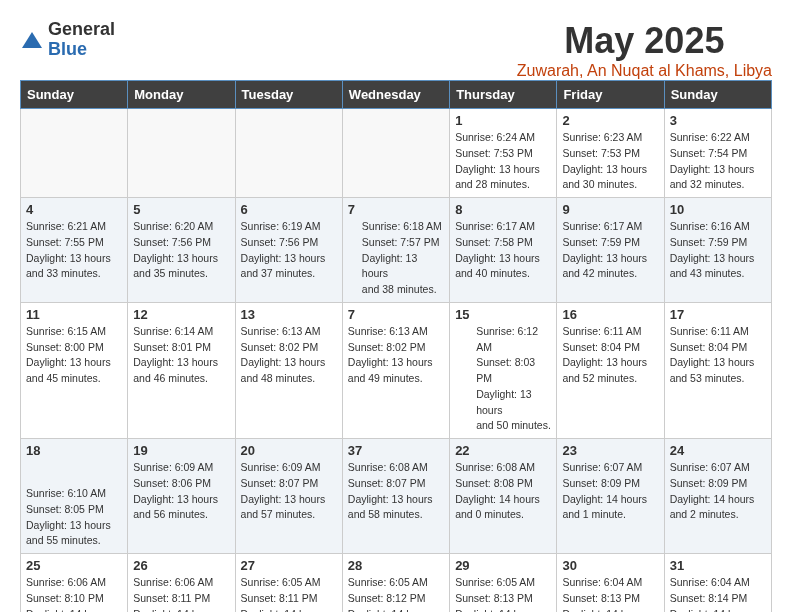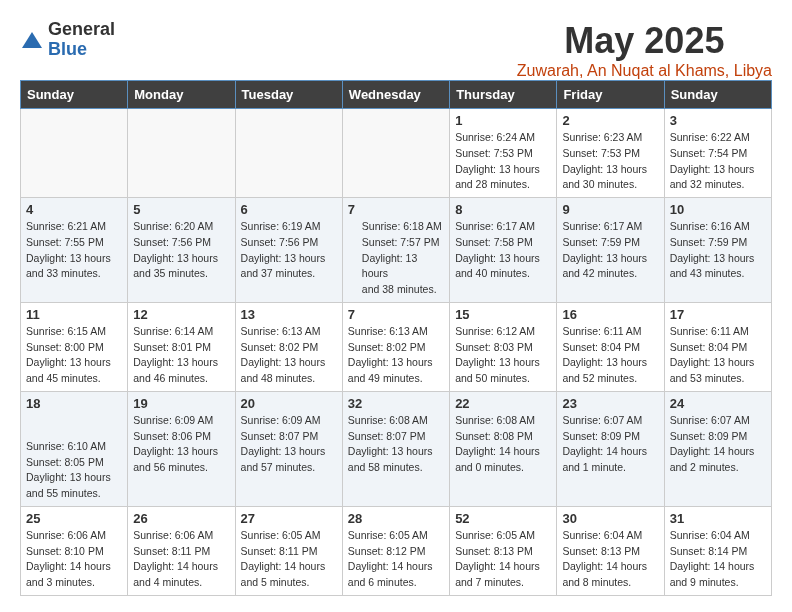--- a/index.html
+++ b/index.html
@@ -230,21 +230,21 @@
         </td>
         <td>
           <span class="day-num">7</span>
           <div class="day-info" style="white-space: pre-line;">Sunrise: 6:13 AM
 Sunset: 8:02 PM
 Daylight: 13 hours
 and 49 minutes.</div>
         </td>
         <td>
           <span class="day-num">15</span>
-          <div class="day-info" style="white-space: pre-line;">Sunrise: 6:12 AM
+          <div class="day-info" style="white-space: pre-line; margin-left: 21px;">Sunrise: 6:12 AM
 Sunset: 8:03 PM
 Daylight: 13 hours
 and 50 minutes.</div>
         </td>
         <td>
           <span class="day-num">16</span>
           <div class="day-info" style="white-space: pre-line;">Sunrise: 6:11 AM
 Sunset: 8:04 PM
 Daylight: 13 hours
 and 52 minutes.</div>
@@ -273,21 +273,21 @@
 and 56 minutes.</div>
         </td>
         <td>
           <span class="day-num">20</span>
           <div class="day-info" style="white-space: pre-line;">Sunrise: 6:09 AM
 Sunset: 8:07 PM
 Daylight: 13 hours
 and 57 minutes.</div>
         </td>
         <td>
-          <span class="day-num">32</span>
+          <span class="day-num">37</span>
           <div class="day-info" style="white-space: pre-line;">Sunrise: 6:08 AM
 Sunset: 8:07 PM
 Daylight: 13 hours
 and 58 minutes.</div>
         </td>
         <td>
           <span class="day-num">22</span>
           <div class="day-info" style="white-space: pre-line;">Sunrise: 6:08 AM
 Sunset: 8:08 PM
 Daylight: 14 hours
@@ -331,21 +331,21 @@
 and 5 minutes.</div>
         </td>
         <td>
           <span class="day-num">28</span>
           <div class="day-info" style="white-space: pre-line;">Sunrise: 6:05 AM
 Sunset: 8:12 PM
 Daylight: 14 hours
 and 6 minutes.</div>
         </td>
         <td>
-          <span class="day-num">52</span>
+          <span class="day-num">29</span>
           <div class="day-info" style="white-space: pre-line;">Sunrise: 6:05 AM
 Sunset: 8:13 PM
 Daylight: 14 hours
 and 7 minutes.</div>
         </td>
         <td>
           <span class="day-num">30</span>
           <div class="day-info" style="white-space: pre-line;">Sunrise: 6:04 AM
 Sunset: 8:13 PM
 Daylight: 14 hours

